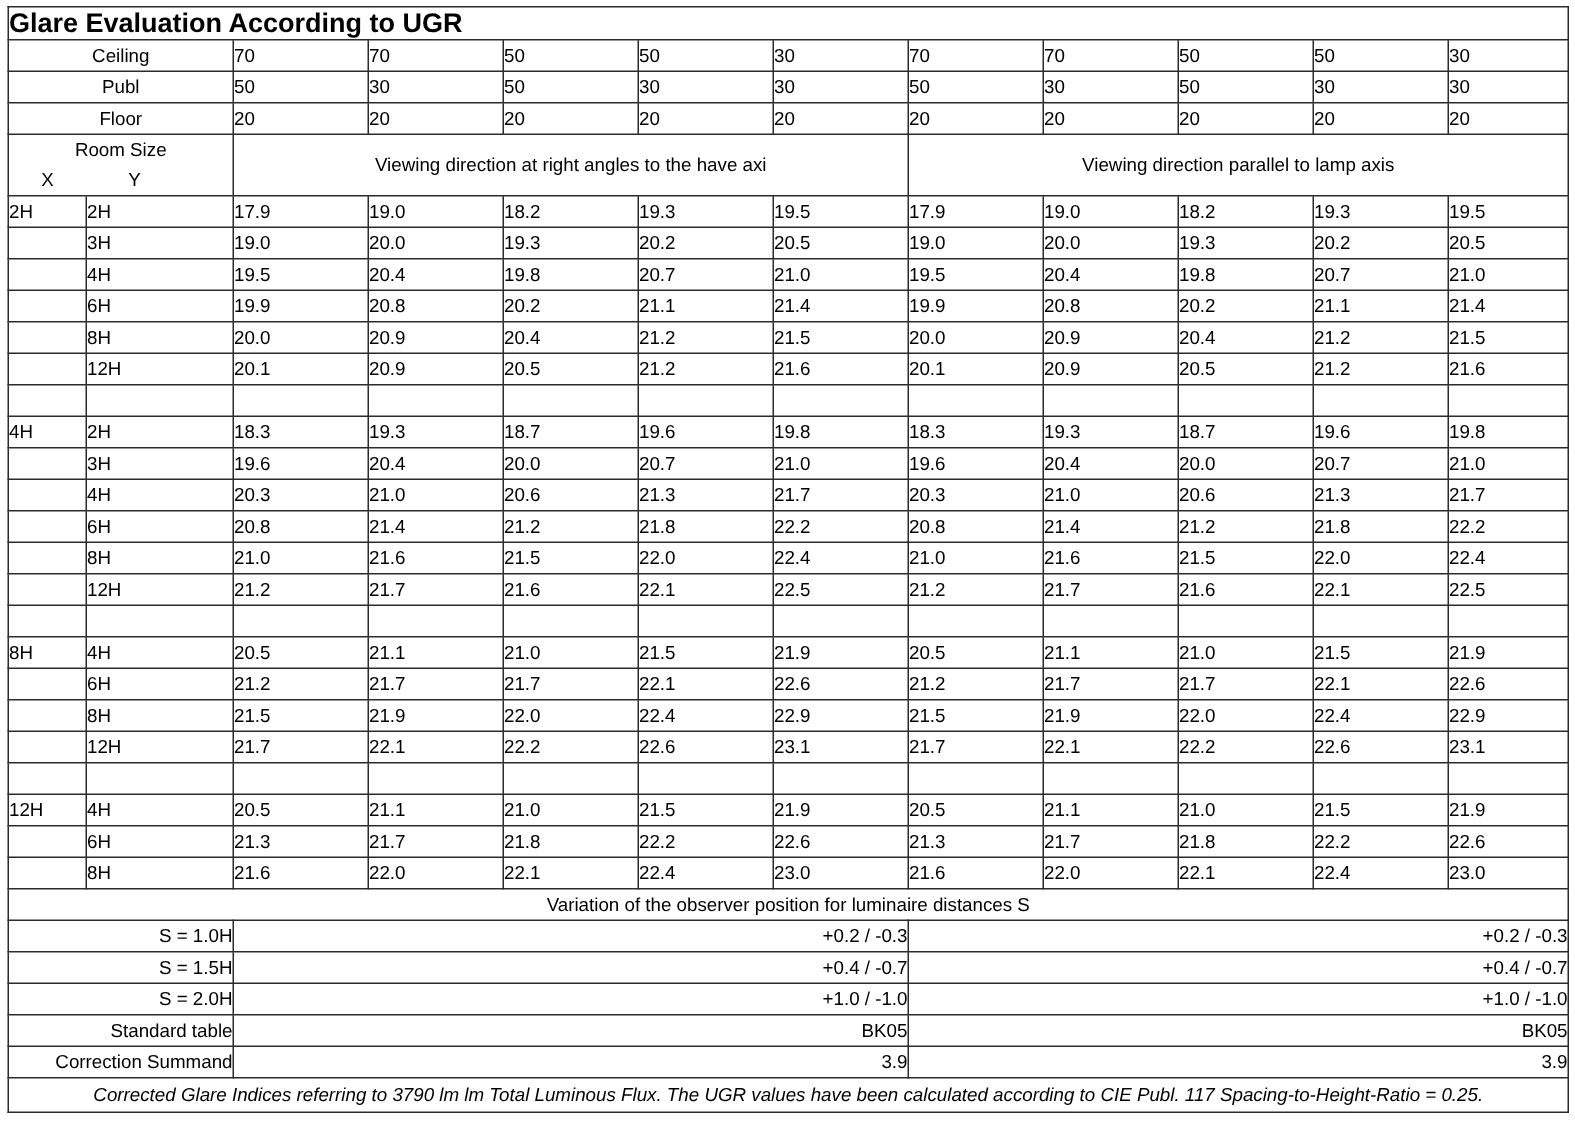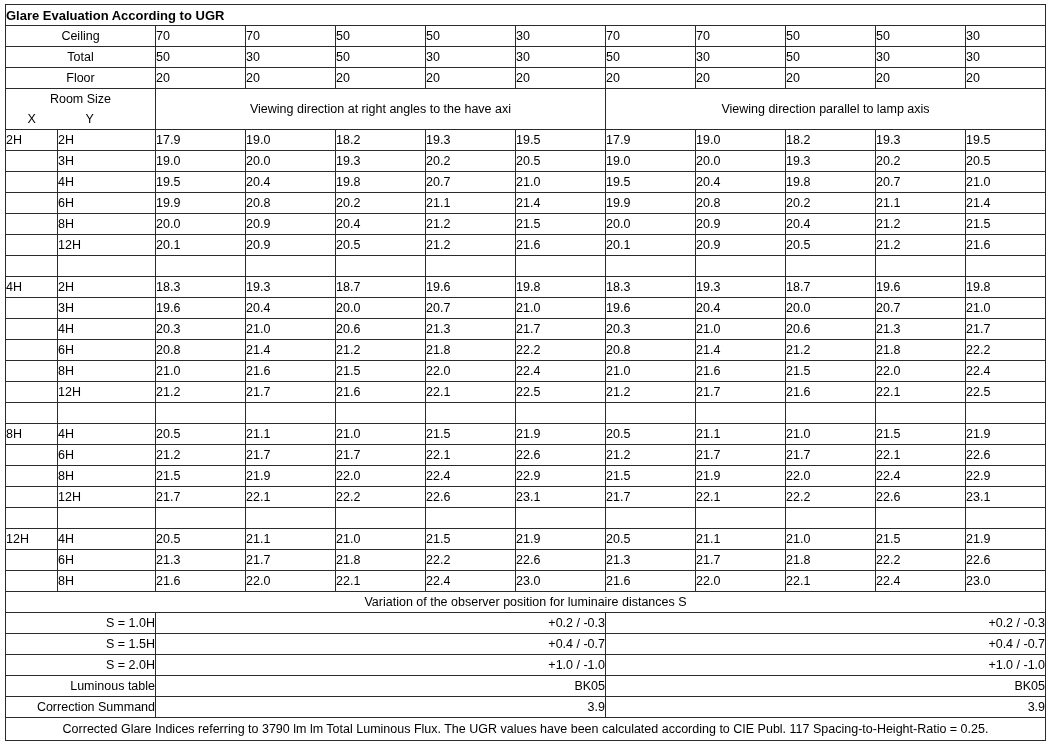--- a/index.html
+++ b/index.html
@@ -39,21 +39,21 @@
     border-right: none;
     border-top: none;
     border-bottom: none;
   }
   td.bl { border-left: 1px solid #2b2b2b; }
   td.br { border-right: 1px solid #2b2b2b; }
   td.bb { border-bottom: 1px solid #2b2b2b; }
 
   .title-cell {
     font-weight: bold;
-    font-size: 13px;
+    font-size: 18px;
     padding-left: 5px;
     height: 21px;
   }
   .lbl {
     padding-left: 5px;
     text-align: center;
   }
   .ctr { text-align: right; }
   .val { text-align: left; }
   .num {
@@ -97,21 +97,21 @@
         <td class="val">50</td>
         <td class="val">30</td>
         <td class="val">70</td>
         <td class="val">70</td>
         <td class="val">50</td>
         <td class="val">50</td>
         <td class="val">30</td>
       </tr>
 
       <tr>
-        <td class="lbl" colspan="2">Total</td>
+        <td class="lbl" colspan="2">Publ</td>
         <td class="val">50</td>
         <td class="val">30</td>
         <td class="val">50</td>
         <td class="val">30</td>
         <td class="val">30</td>
         <td class="val">50</td>
         <td class="val">30</td>
         <td class="val">50</td>
         <td class="val">30</td>
         <td class="val">30</td>
@@ -470,28 +470,28 @@
         <td class="nb ctr br" colspan="5">+0.4 / -0.7</td>
         <td class="nb ctr br" colspan="5">+0.4 / -0.7</td>
       </tr>
       <tr>
         <td class="nb bl ctr bb" colspan="2">S = 2.0H</td>
         <td class="nb ctr br bb" colspan="5">+1.0 / -1.0</td>
         <td class="nb ctr br bb" colspan="5">+1.0 / -1.0</td>
       </tr>
 
       <tr>
-        <td class="nb bl ctr" colspan="2" style="border-top:1px solid #2b2b2b;">Luminous table</td>
+        <td class="nb bl ctr" colspan="2" style="border-top:1px solid #2b2b2b;">Standard table</td>
         <td class="nb ctr br" colspan="5" style="border-top:1px solid #2b2b2b;">BK05</td>
         <td class="nb ctr br" colspan="5" style="border-top:1px solid #2b2b2b;">BK05</td>
       </tr>
       <tr>
         <td class="nb bl ctr bb" colspan="2">Correction Summand</td>
         <td class="nb ctr br bb" colspan="5">3.9</td>
         <td class="nb ctr br bb" colspan="5">3.9</td>
       </tr>
 
       <tr>
-        <td class="lbl" colspan="12" style="height:22px;">Corrected Glare Indices referring to 3790 lm lm Total Luminous Flux. The UGR values have been calculated according to CIE Publ. 117     Spacing-to-Height-Ratio = 0.25.</td>
+        <td class="lbl" colspan="12" style="height:22px;font-style:italic;">Corrected Glare Indices referring to 3790 lm lm Total Luminous Flux. The UGR values have been calculated according to CIE Publ. 117     Spacing-to-Height-Ratio = 0.25.</td>
       </tr>
     </tbody>
   </table>
 </div>
 
 </body></html>

